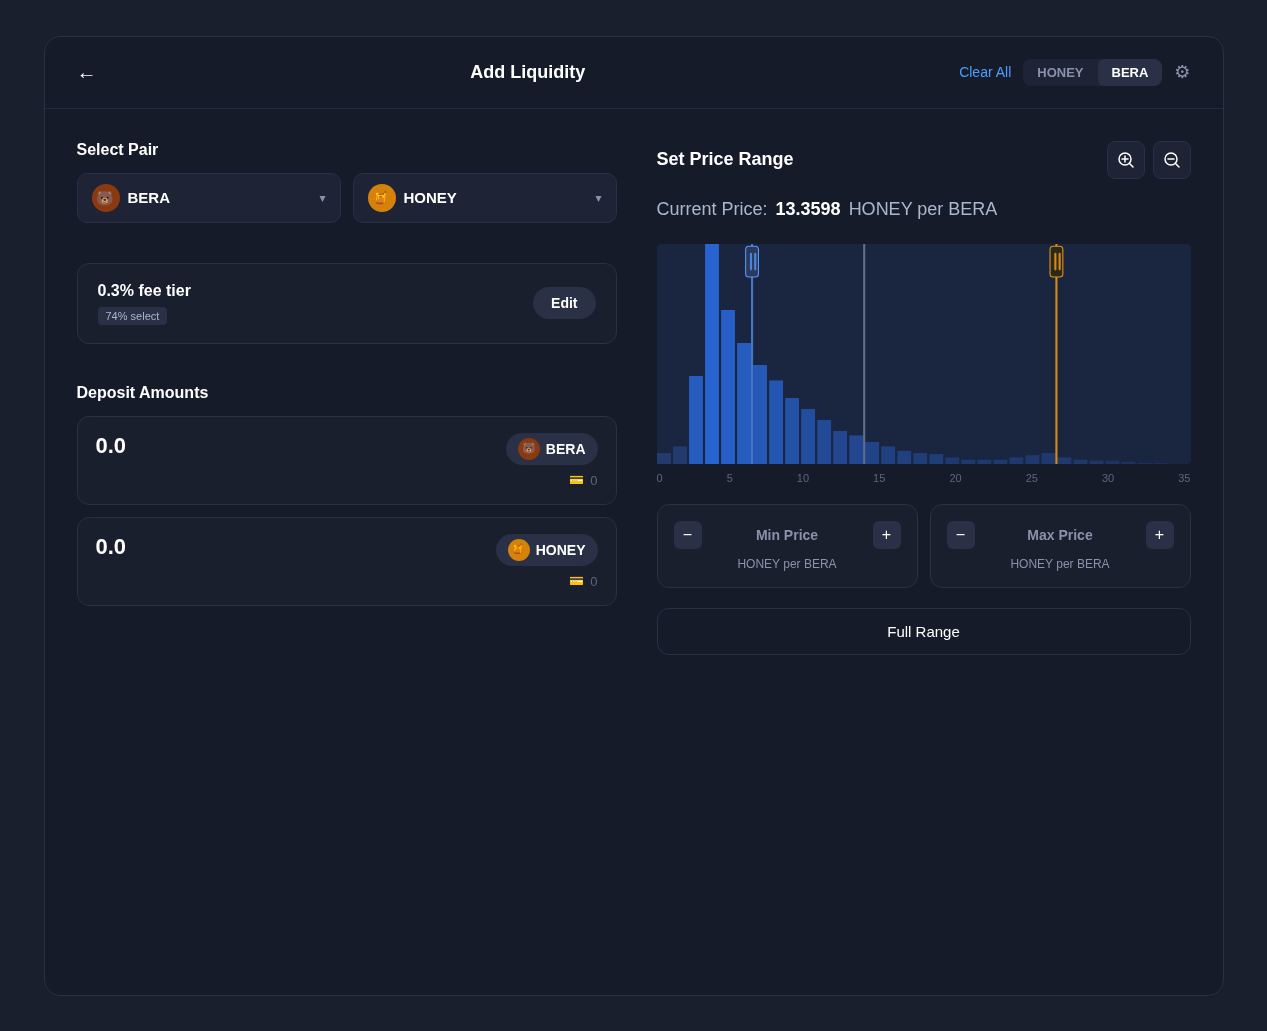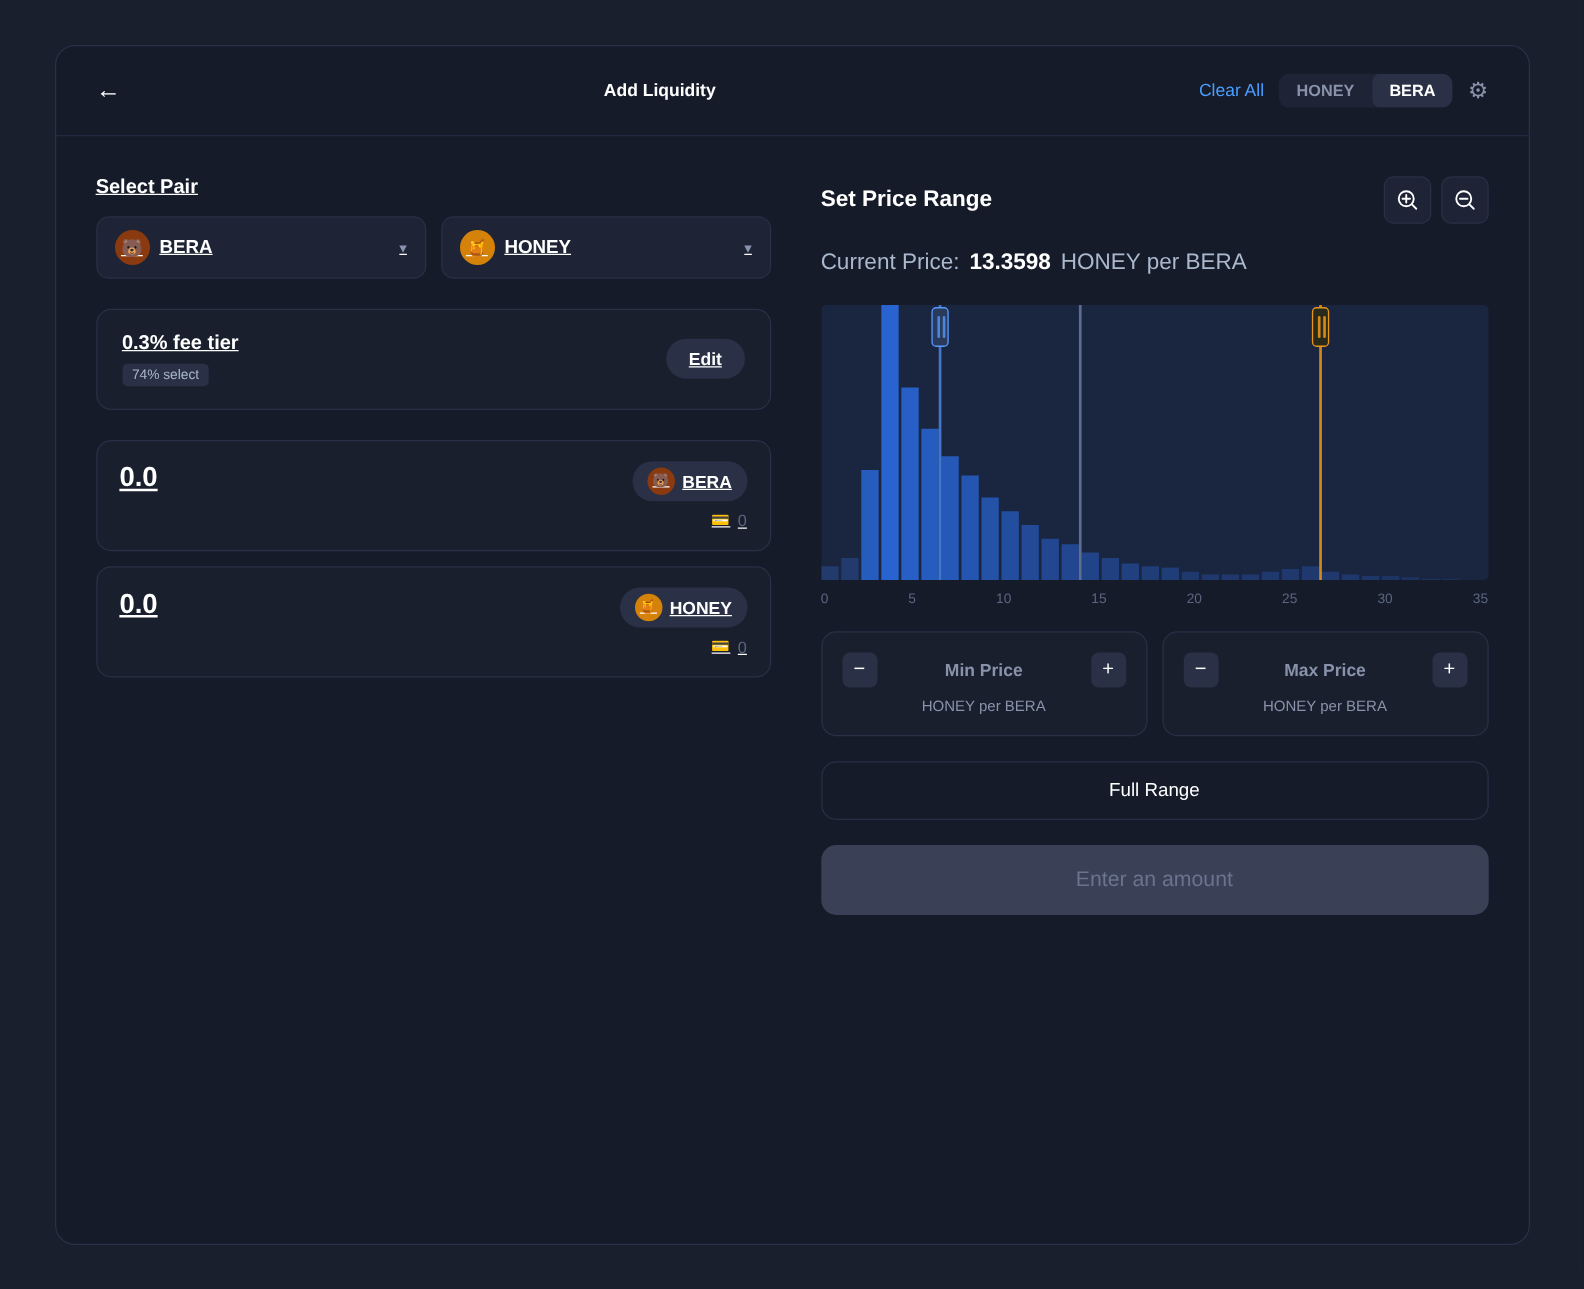--- a/index.html
+++ b/index.html
@@ -32,21 +32,21 @@
     .back-btn {
       background: none;
       border: none;
       color: #fff;
       cursor: pointer;
       font-size: 20px;
       display: flex;
       align-items: center;
     }
     .page-title {
-      font-size: 14px;
+      font-size: 18px;
       font-weight: 700;
       color: #fff;
     }
     .header-right {
       display: flex;
       align-items: center;
       gap: 12px;
     }
     .clear-all-btn {
       background: none;
@@ -90,22 +90,21 @@
       display: flex;
       gap: 0;
       padding: 32px;
       gap: 40px;
     }
     
     .left-panel {
       flex: 0 0 540px;
       display: flex;
       flex-direction: column;
-      gap: 24px;
-      text-decoration: underline;
+      gap: 40px;
     }
     .section-title {
       font-size: 16px;
       font-weight: 700;
       color: #fff;
       margin-bottom: 14px;
     }
     
     .token-pair-row {
       display: flex;
@@ -396,20 +395,21 @@
 
       <div class="fee-tier-box">
         <div class="fee-info">
           <div class="fee-title">0.3% fee tier</div>
           <span class="fee-badge">74% select</span>
         </div>
         <button class="edit-btn">Edit</button>
       </div>
 
       <div class="deposit-section">
+        <div class="section-title">Deposit Amounts</div>
 
         <div class="deposit-input-box">
           <div class="deposit-input-top">
             <span class="deposit-amount">0.0</span>
             <div class="deposit-token-badge">
               <div class="token-icon bera-icon" style="width:22px;height:22px;font-size:11px;">🐻</div>
               <span>BERA</span>
             </div>
           </div>
           <div class="deposit-balance">
@@ -544,16 +544,15 @@
             <button class="price-adj-btn">−</button>
             <span class="price-control-label">Max Price</span>
             <button class="price-adj-btn">+</button>
           </div>
           <div class="price-unit">HONEY per BERA</div>
         </div>
       </div>
 
       <button class="full-range-btn">Full Range</button>
 
-      <button class="enter-amount-btn">Enter an amount</button>
     </div>
   </div>
 </div>
 
 </body></html>

